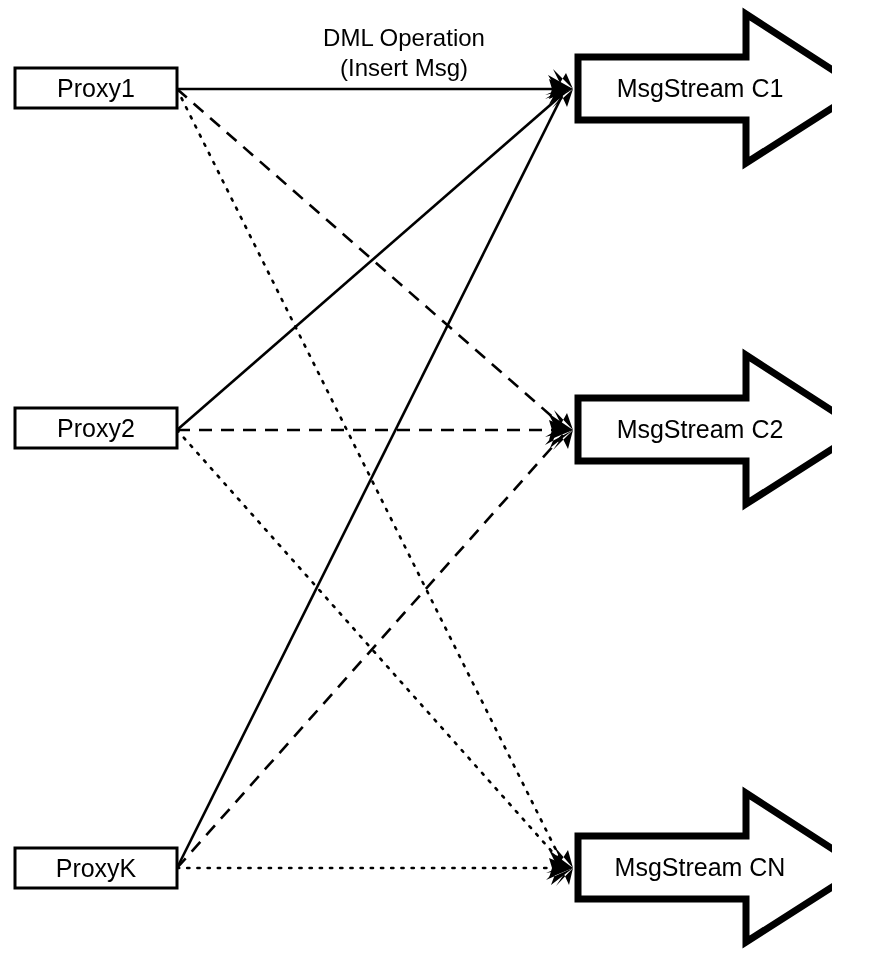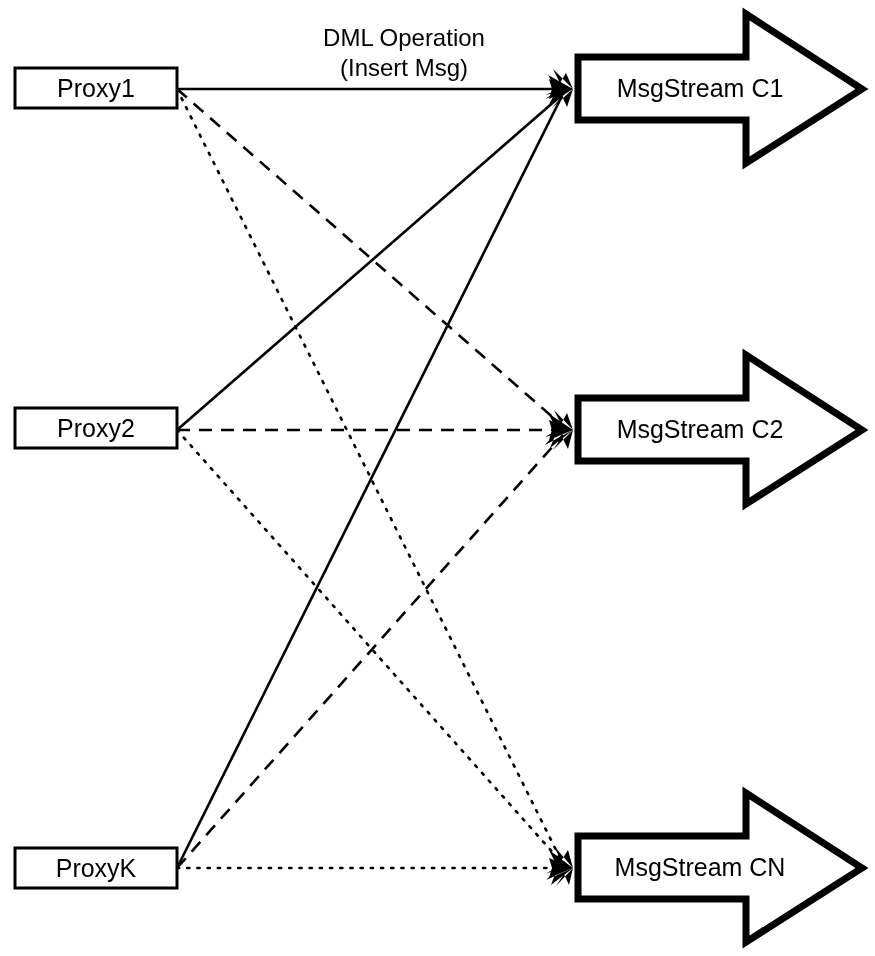--- a/index.html
+++ b/index.html
@@ -7,21 +7,20 @@
     padding: 0;
     background: #ffffff;
   }
   #canvas {
     position: relative;
     width: 832px;
     height: 956px;
     background: #ffffff;
     font-family: "Liberation Sans", sans-serif;
     overflow: hidden;
-    padding-left: 38px;
   }
   #diagram-svg {
     position: absolute;
     top: 0;
     left: 0;
     width: 875px;
     height: 956px;
   }
   .node-label {
     font-family: "Liberation Sans", sans-serif;

